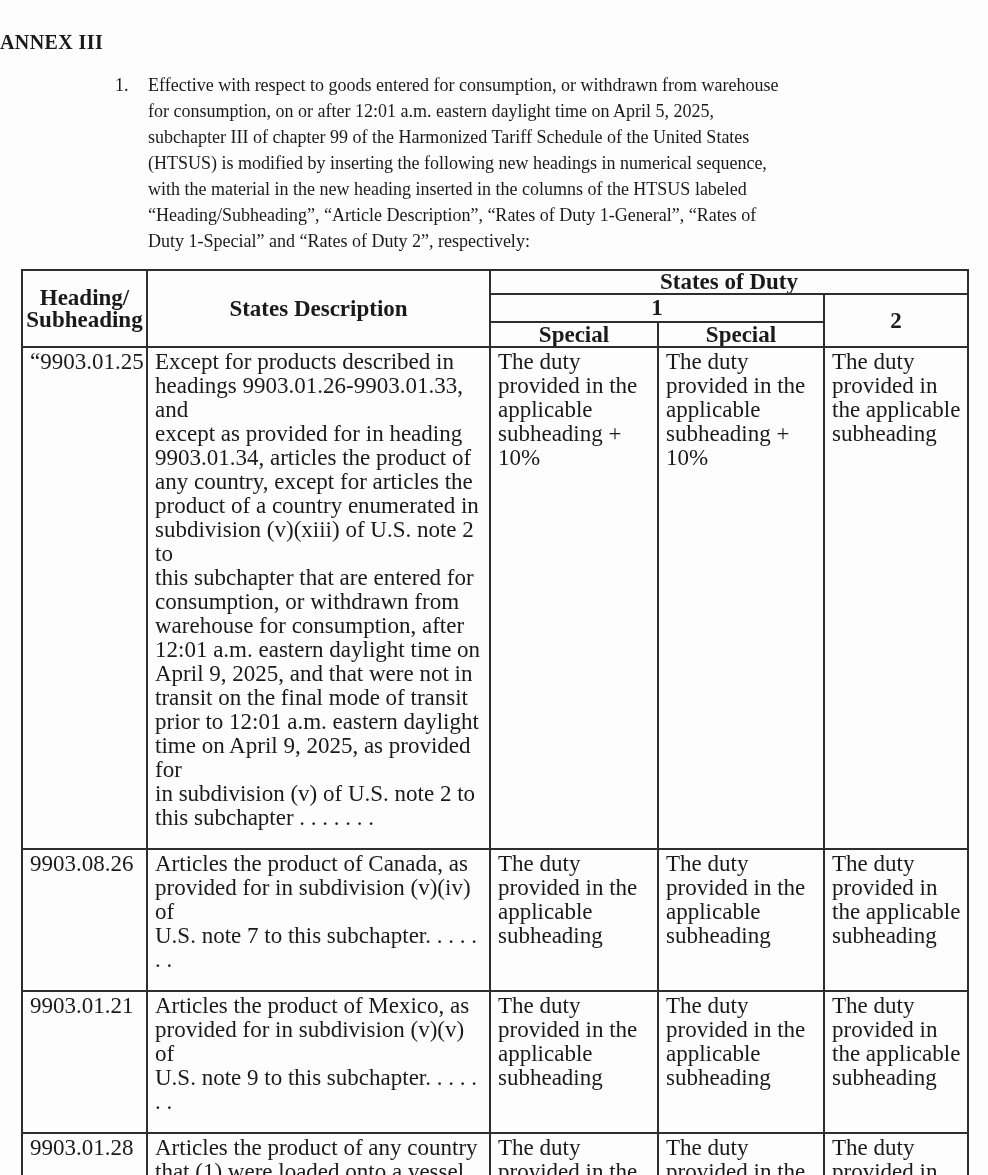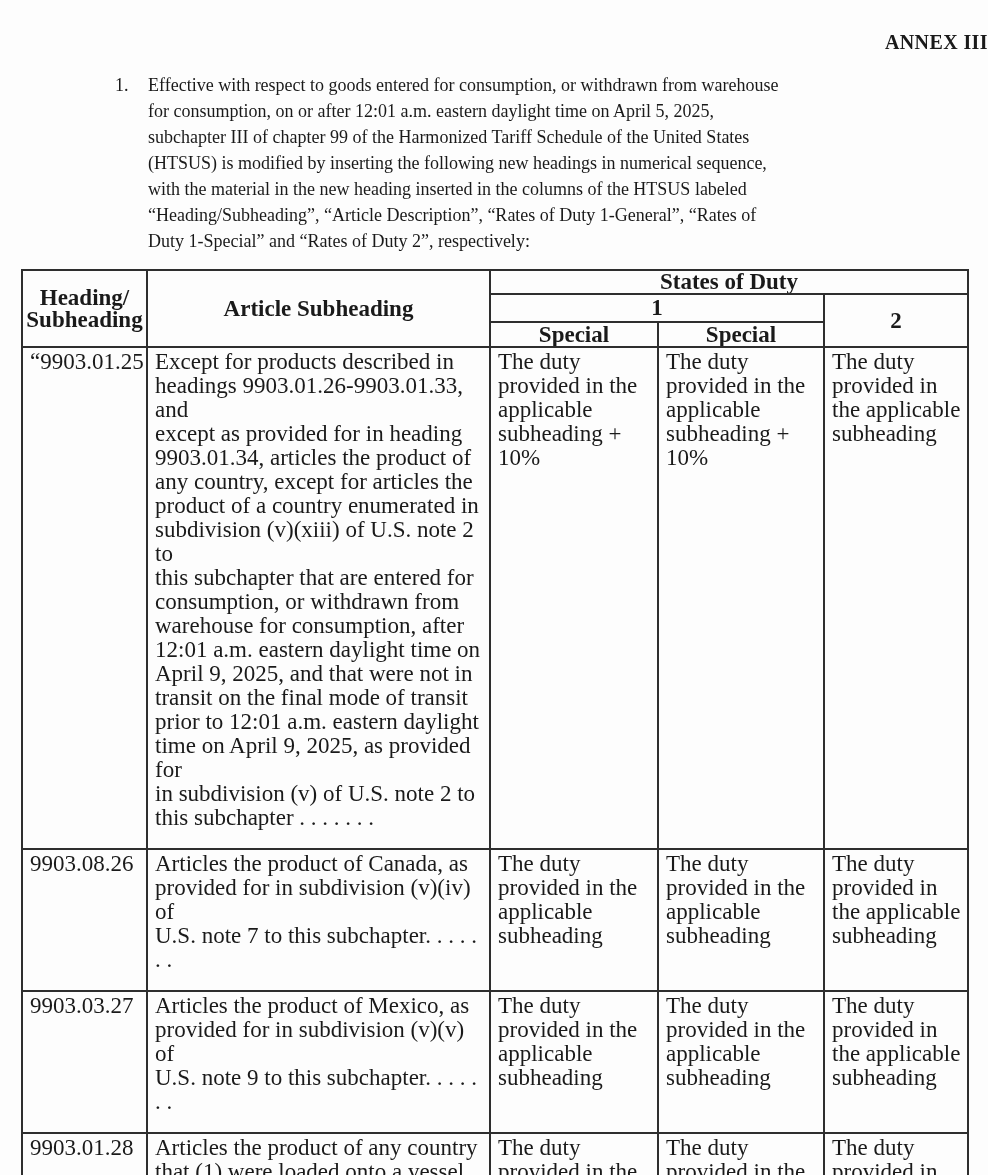--- a/index.html
+++ b/index.html
@@ -14,21 +14,21 @@
     height:1175px;
     margin:0;
     background:var(--bg);
     color:var(--text);
     font-family:"Liberation Serif","DejaVu Serif",serif;
     overflow:hidden;
     position:relative;
   }
   .title{
     padding-top:31px;
-    text-align:right;
+    text-align:left;
     font-weight:bold;
     font-size:20px;
     letter-spacing:.4px;
   }
   .para{
     display:flex;
     margin:18px 48px 0 115px;
     font-size:18px;
     line-height:26px;
   }
@@ -104,21 +104,21 @@
       <col style="width:125px">
       <col style="width:343px">
       <col style="width:168px">
       <col style="width:166px">
       <col style="width:144px">
     </colgroup>
     <tbody>
       <tr class="hrow-1">
         <th rowspan="3">Heading/
 Subheading</th>
-        <th rowspan="3">Article Subheading</th>
+        <th rowspan="3">States Description</th>
         <th colspan="3">States of Duty</th>
       </tr>
       <tr class="hrow-2">
         <th colspan="2">1</th>
         <th rowspan="2" class="col-two">2</th>
       </tr>
       <tr class="hrow-3">
         <th>Special</th>
         <th>Special</th>
       </tr>
@@ -171,21 +171,21 @@
 provided in the
 applicable
 subheading</td>
         <td class="cell-duty2">The duty
 provided in
 the applicable
 subheading</td>
       </tr>
 
       <tr class="drow-3">
-        <td class="cell-heading">9903.03.27</td>
+        <td class="cell-heading">9903.01.21</td>
         <td class="cell-description">Articles the product of Mexico, as
 provided for in subdivision (v)(v) of
 U.S. note 9 to this subchapter. . . . . . .</td>
         <td class="cell-general">The duty
 provided in the
 applicable
 subheading</td>
         <td class="cell-special">The duty
 provided in the
 applicable

